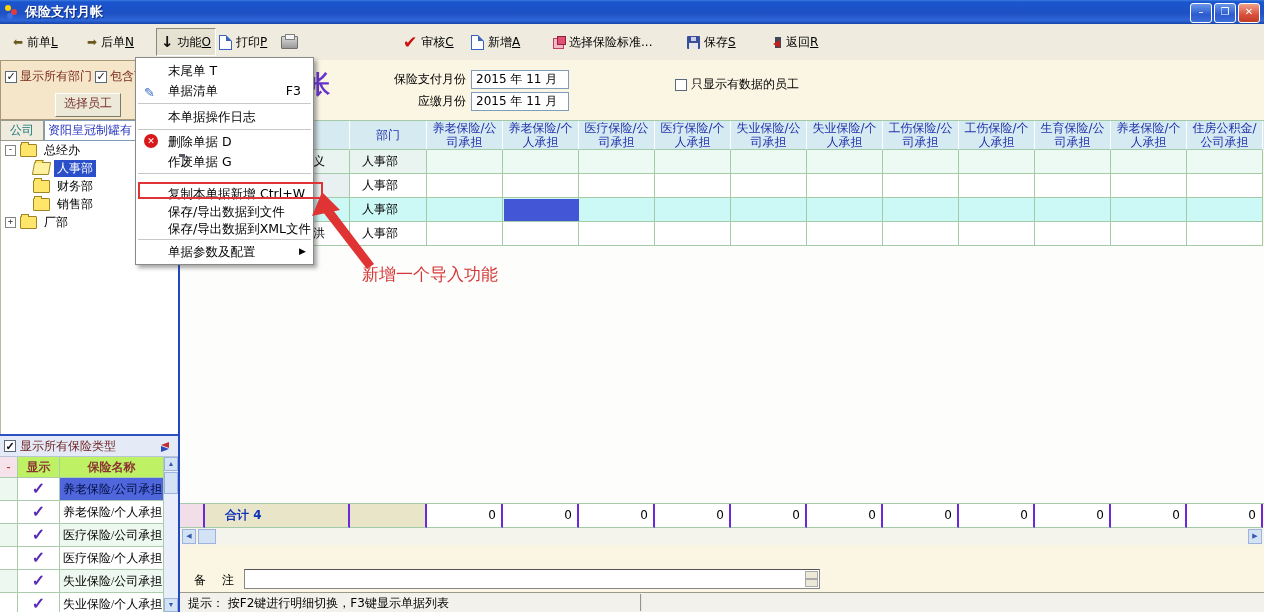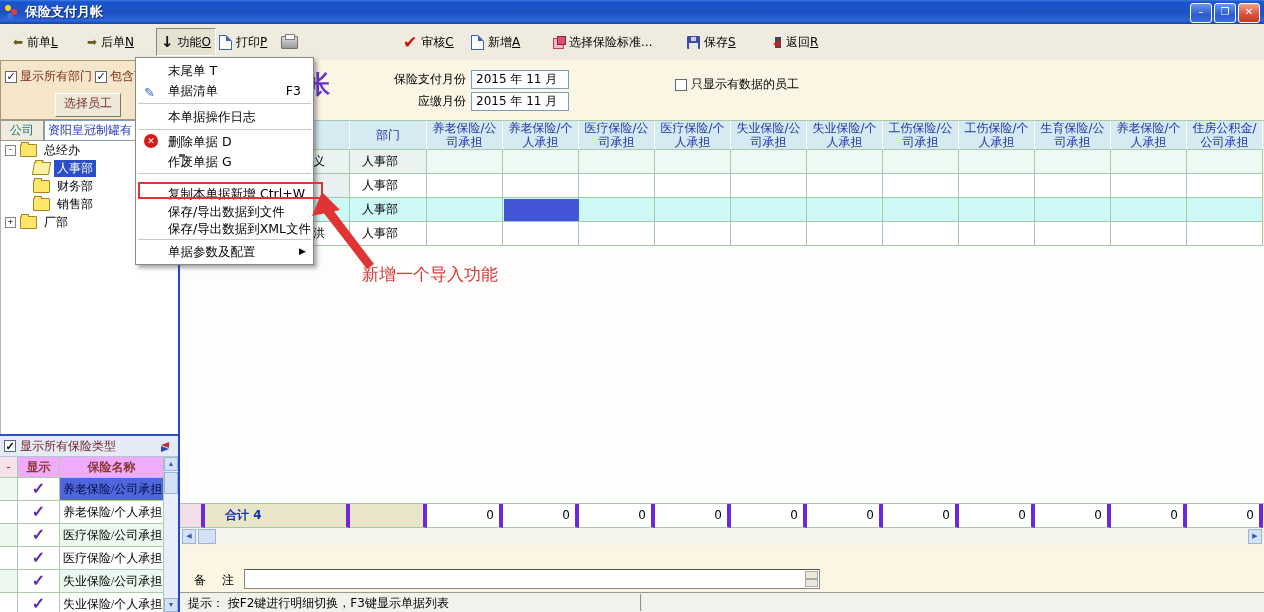--- a/index.html
+++ b/index.html
@@ -93,21 +93,21 @@
   .swapico::after{content:"";position:absolute;left:3px;top:5px;border:3px solid transparent;border-left:8px solid #2848C0;}
   .ipgrid{position:absolute;left:0;top:21px;width:164px;}
   .iprow{display:flex;height:23px;border-bottom:1px solid #AACCAA;box-sizing:border-box;}
   .ipc{box-sizing:border-box;border-right:1px solid #AACCAA;display:flex;align-items:center;}
   .ipc.c1{width:18px;justify-content:center;}
   .ipc.c2{width:42px;justify-content:center;}
   .ipc.c3{width:104px;padding-left:3px;}
   .iphdr .ipc{font-weight:bold;color:#8B3333;justify-content:center;padding-left:0;}
   .iphdr{height:21px;}
   .iphdr .c1{background:#F6E2EA;color:#C03030;}
-  .iphdr .c2,.iphdr .c3{background:#f0abfc;}
+  .iphdr .c2,.iphdr .c3{background:#bef264;}
   .pcheck{color:#5B2AB4;font-size:16px;font-weight:bold;line-height:14px;}
   .namecell-sel{background:#4F66DC;color:#001040;align-self:stretch;display:flex;align-items:center;width:100%;padding-left:3px;box-sizing:border-box;}
   .ivscroll{position:absolute;right:0;top:21px;width:14px;height:157px;background:#E8EFFA;}
   .sbtn{position:absolute;left:0;width:14px;height:14px;background:#D4E2F6;
     border:1px solid #9CB4DC;box-sizing:border-box;color:#3858B0;font-size:7px;
     text-align:center;line-height:12px;}
   .sthumb{position:absolute;left:0;width:14px;background:#D4E2F6;border:1px solid #9CB4DC;box-sizing:border-box;}
 
   
   .mheader{position:absolute;left:180px;top:60px;width:1084px;height:60px;background:#FBF6E4;}
@@ -132,21 +132,21 @@
   .gc{box-sizing:border-box;border-right:1px solid #A3CBA8;border-bottom:1px solid #A3CBA8;height:24px;}
   .gc.ind{width:25px;background:#EDF3EE;}
   .gc.name{width:145px;text-align:right;padding-right:24px;line-height:23px;}
   .gc.dept{width:77px;padding-left:12px;line-height:23px;}
   .gnums{width:836px;height:24px;box-sizing:border-box;border-bottom:1px solid #A3CBA8;
     background:repeating-linear-gradient(90deg,var(--c,#fff) 0px,var(--c,#fff) 75px,#A3CBA8 75px,#A3CBA8 76px);}
   .selcell{position:absolute;left:504px;top:199px;width:75px;height:22px;background:#4256D6;}
   .emptyzone{position:absolute;left:180px;top:246px;width:1084px;height:257px;background:#FDFDFB;}
   .sumrow{position:absolute;left:180px;top:503px;width:1084px;height:25px;display:flex;
     border-top:1px solid #A3CBA8;box-sizing:border-box;}
-  .sc{box-sizing:border-box;border-right:4px solid #6d28d9;border-bottom:1px solid #A3CBA8;height:24px;line-height:22px;}
+  .sc{box-sizing:border-box;border-right:2px solid #6d28d9;border-bottom:1px solid #A3CBA8;height:24px;line-height:22px;}
   .sc.ind{width:25px;background:#F2DEE8;}
   .sc.name{width:145px;background:#E9E5C9;color:#1133BB;padding-left:20px;font-weight:bold;}
   .sc.dept{width:77px;background:#E9E5C9;}
   .sc.num{width:76px;background:#fff;text-align:right;padding-right:5px;}
 
   
   .hscroll{position:absolute;left:180px;top:528px;width:1084px;height:17px;background:#F4F3EC;}
   .footer{position:absolute;left:180px;top:545px;width:1084px;height:47px;background:#FBF6E4;}
   .makerline{position:absolute;left:302px;top:7px;white-space:nowrap;}
   .makerline .red{color:#D02020;}

